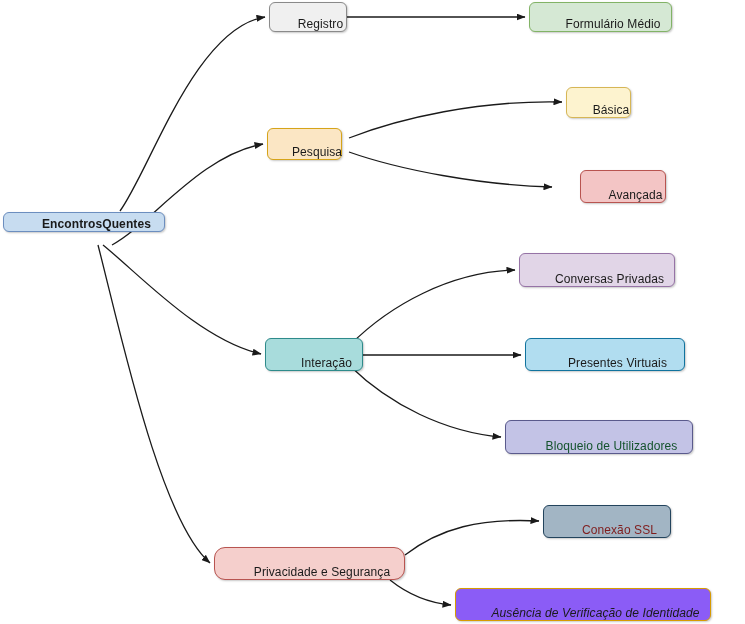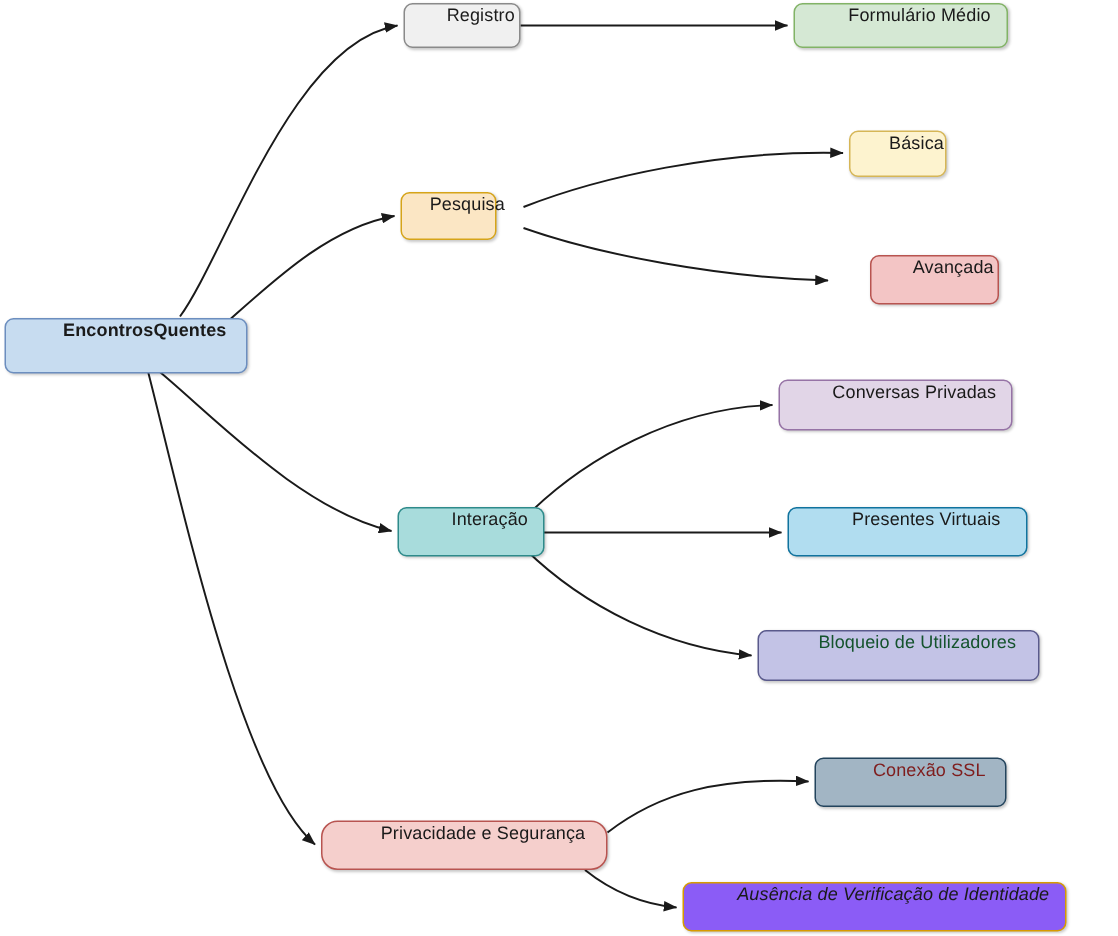--- a/index.html
+++ b/index.html
@@ -25,21 +25,21 @@
     height: 624px;
     pointer-events: none;
   }
   .node {
     position: absolute;
     box-sizing: border-box;
     border-style: solid;
     border-width: 1px;
     border-radius: 6px;
     display: flex;
-    align-items: flex-start;
+    align-items: flex-end;
     justify-content: center;
     text-align: center;
     color: #1a1a1a;
     font-size: 12px;
     line-height: 1.2;
     letter-spacing: 0.1px;
     white-space: nowrap;
     box-shadow: 1px 1px 2px rgba(0,0,0,0.22);
     padding-left: 25px;
   }
@@ -66,30 +66,30 @@
         <path d="M 349,138 C 400,118 480,100 562,102" fill="none" stroke="#1a1a1a" stroke-width="1.3" marker-end="url(#arrowhead)"></path>
         <path d="M 349,152 C 400,170 480,185 552,187" fill="none" stroke="#1a1a1a" stroke-width="1.3" marker-end="url(#arrowhead)"></path>
         <path d="M 350,345 C 390,305 450,272 515,270" fill="none" stroke="#1a1a1a" stroke-width="1.3" marker-end="url(#arrowhead)"></path>
         <path d="M 350,355 L 521,355" fill="none" stroke="#1a1a1a" stroke-width="1.3" marker-end="url(#arrowhead)"></path>
         <path d="M 350,366 C 390,405 445,432 501,437" fill="none" stroke="#1a1a1a" stroke-width="1.3" marker-end="url(#arrowhead)"></path>
         <path d="M 405,555 C 440,528 480,518 539,521" fill="none" stroke="#1a1a1a" stroke-width="1.3" marker-end="url(#arrowhead)"></path>
         <path d="M 390,580 C 410,596 430,603 451,605" fill="none" stroke="#1a1a1a" stroke-width="1.3" marker-end="url(#arrowhead)"></path>
       </g>
   </svg>
   <div id="nodes-group">
-      <div class="node node-root" style="left: 3px; top: 212px; width: 162px; height: 37px; background: rgb(199, 220, 240); border-color: rgb(108, 142, 191); color: rgb(26, 26, 26);">
+      <div class="node node-root" style="left: 3px; top: 212px; width: 162px; height: 20px; background: rgb(199, 220, 240); border-color: rgb(108, 142, 191); color: rgb(26, 26, 26);">
         <span>EncontrosQuentes</span>
       </div>
       <div class="node" style="left: 269px; top: 2px; width: 78px; height: 30px; background: rgb(240, 240, 240); border-color: rgb(138, 138, 138); color: rgb(26, 26, 26);">
         <span>Registro</span>
       </div>
       <div class="node" style="left: 529px; top: 2px; width: 143px; height: 30px; background: rgb(213, 232, 212); border-color: rgb(130, 179, 102); color: rgb(26, 26, 26);">
         <span>Formulário Médio</span>
       </div>
-      <div class="node" style="left: 267px; top: 128px; width: 64px; height: 32px; background: rgb(251, 230, 196); border-color: rgb(214, 164, 25); color: rgb(26, 26, 26);">
+      <div class="node" style="left: 267px; top: 128px; width: 75px; height: 32px; background: rgb(251, 230, 196); border-color: rgb(214, 164, 25); color: rgb(26, 26, 26);">
         <span>Pesquisa</span>
       </div>
       <div class="node" style="left: 566px; top: 87px; width: 65px; height: 31px; background: rgb(253, 243, 207); border-color: rgb(214, 182, 86); color: rgb(26, 26, 26);">
         <span>Básica</span>
       </div>
       <div class="node" style="left: 556px; top: 170px; width: 86px; height: 33px; background: rgb(243, 197, 197); border-color: rgb(184, 84, 80); color: rgb(26, 26, 26); margin-left: 24px;">
         <span>Avançada</span>
       </div>
       <div class="node" style="left: 265px; top: 338px; width: 98px; height: 33px; background: rgb(168, 220, 220); border-color: rgb(46, 139, 139); color: rgb(26, 26, 26);">
         <span>Interação</span>

